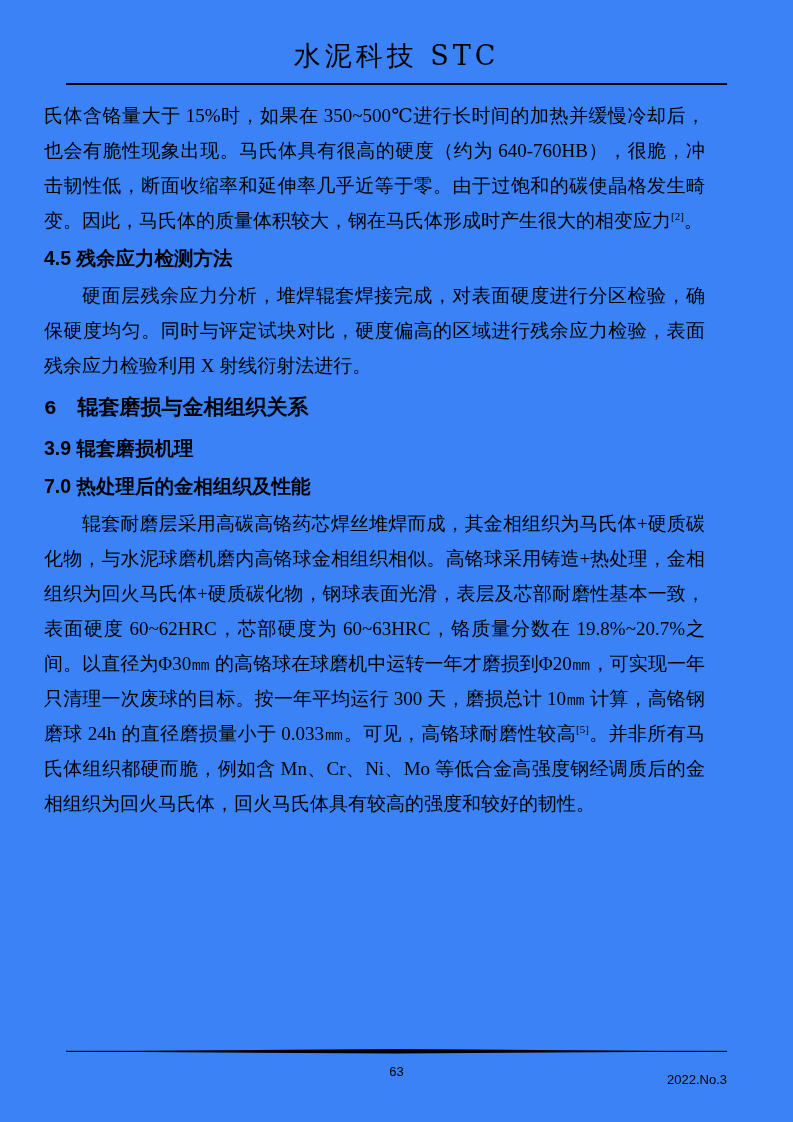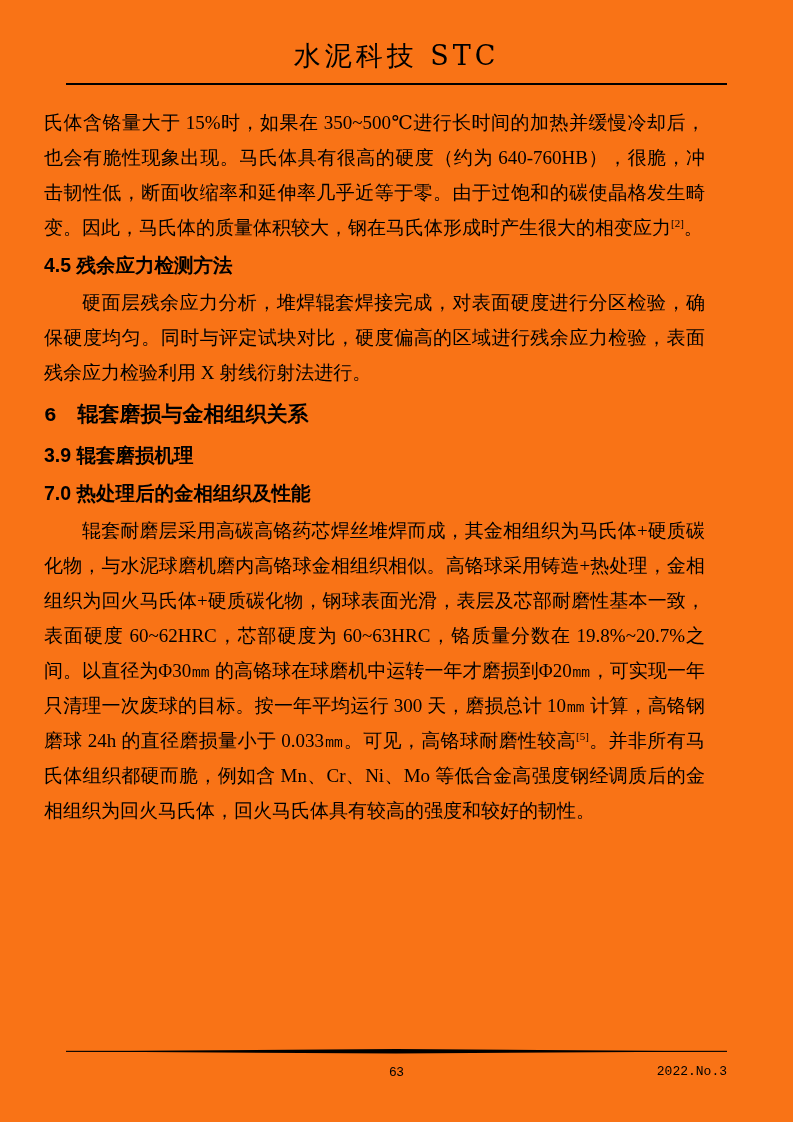--- a/index.html
+++ b/index.html
@@ -1,20 +1,20 @@
 <!DOCTYPE html>
 <html><head>
 <meta charset="utf-8">
 <style>
   html, body { margin: 0; padding: 0; background: #ffffff; }
   .page {
     position: relative;
     width: 793px;
     height: 1122px;
-    background: #f97316;
+    background: #3b82f6;
     color: #000000;
     overflow: hidden;
     font-family: "Liberation Serif", "DejaVu Serif", serif;
   }
   .content-col { width: 661px; margin: 0 auto; }
 
   
   .page-header { padding-top: 40px; }
   .journal-title {
     text-align: center;
@@ -24,21 +24,21 @@
     line-height: 32px;
     font-weight: 500;
   }
   .header-rule {
     margin-top: 11px;
     border-top: 2.5px solid #000000;
     height: 0;
   }
 
   
-  .page-body { padding-top: 20px; margin-left: 44px; }
+  .page-body { padding-top: 13px; margin-left: 44px; }
   .body-text {
     margin: 0;
     font-size: 19px;
     line-height: 35px;
     text-align: justify;
     text-justify: inter-ideograph;
     font-family: "Liberation Serif", "DejaVu Serif", serif;
   }
   .indent { text-indent: 2em; }
   sup.cite {
@@ -72,21 +72,21 @@
   }
   .footer-rule-svg { display: block; width: 661px; height: 7px; }
   .footer-row {
     position: relative;
     margin-top: 8px;
     font-family: "Liberation Sans", "DejaVu Sans", sans-serif;
     font-size: 13px;
     line-height: 18px;
   }
   .page-number { display: block; text-align: center; }
-  .issue-label { position: absolute; right: 0; top: 0; font-family: Liberation Mono, monospace; }
+  .issue-label { position: absolute; right: 0; top: 8px; }
 </style>
 </head>
 <body>
 
 <div class="page">
 
   <header class="page-header content-col">
     <div class="journal-title">水泥科技 STC</div>
     <div class="header-rule"></div>
   </header>

